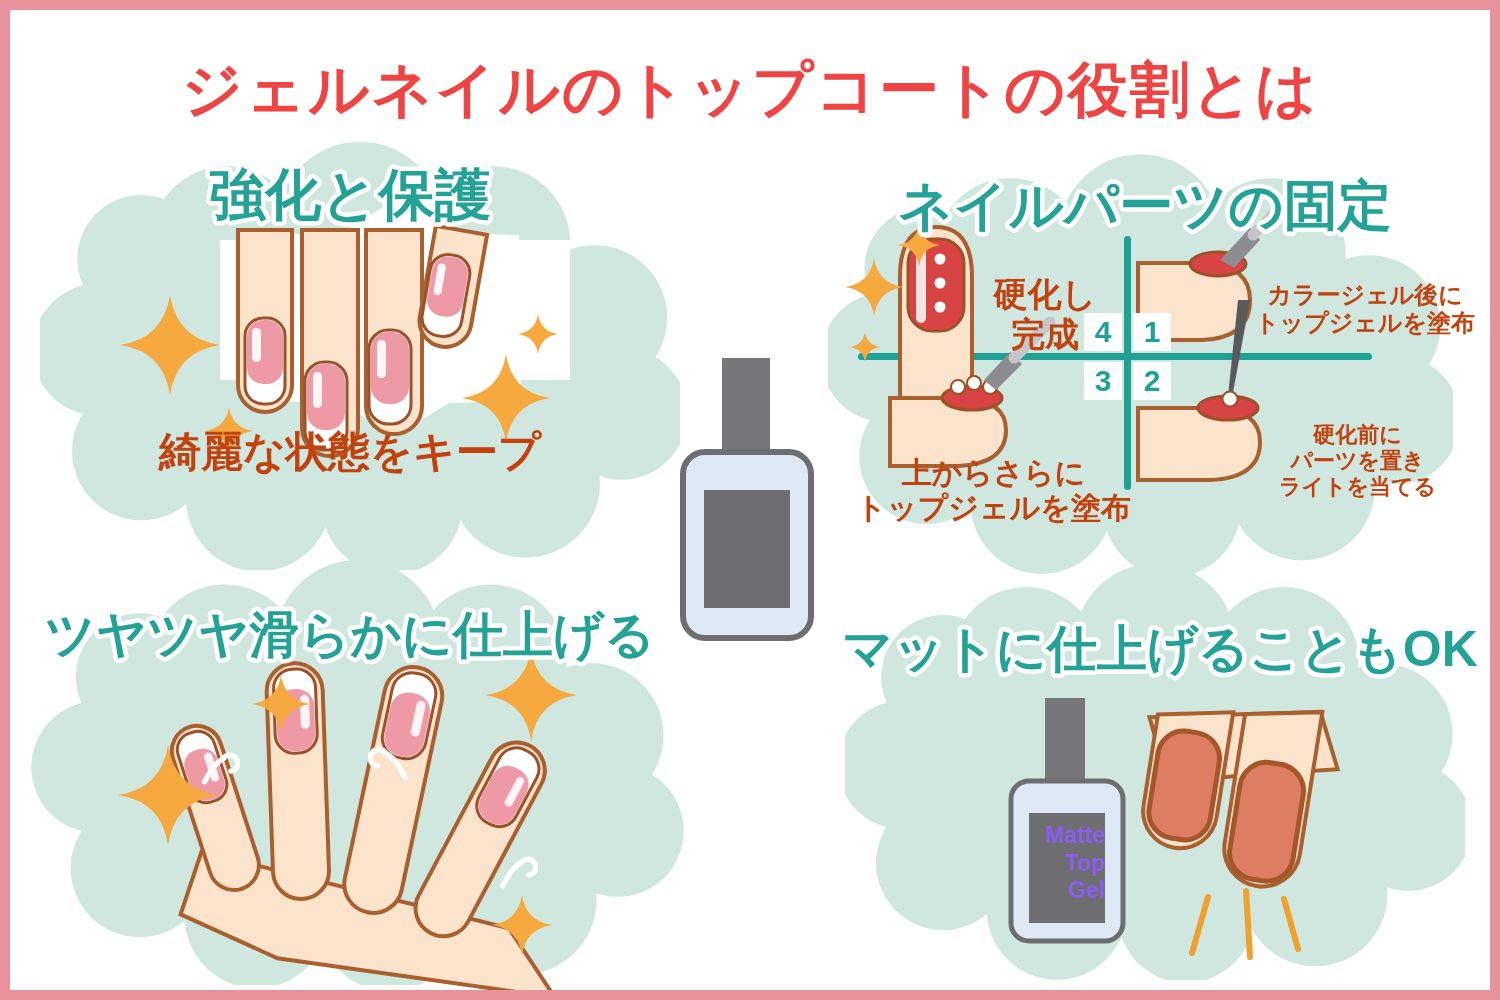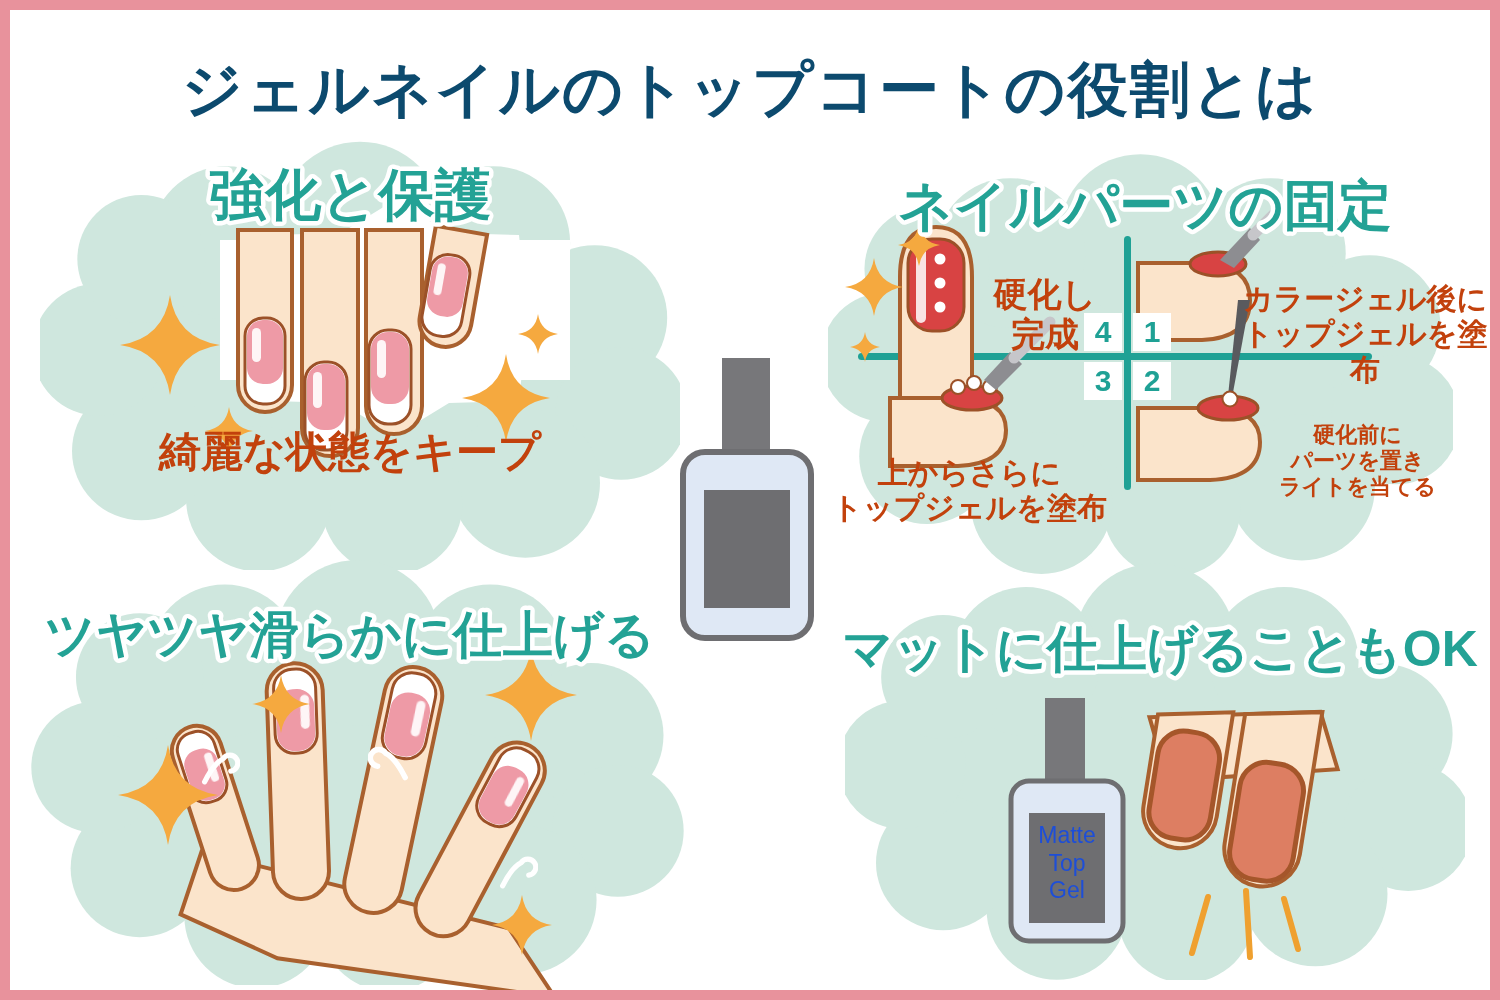--- a/index.html
+++ b/index.html
@@ -1,32 +1,32 @@
 <!DOCTYPE html>
 <html><head>
 <meta charset="utf-8">
 <style>
   html,body{margin:0;padding:0;background:#fff;}
   .page{position:relative;width:1500px;height:1000px;background:#ffffff;overflow:hidden;
         font-family:"Liberation Sans","DejaVu Sans",sans-serif;}
   .frame{position:absolute;inset:0;border:10px solid #e8929c;pointer-events:none;z-index:50;}
   .title{position:absolute;left:0;right:0;top:50px;text-align:center;
-         font-size:60px;font-weight:800;color:#0c4a6e;letter-spacing:2px;z-index:10;}
+         font-size:60px;font-weight:800;color:#ef4444;letter-spacing:2px;z-index:10;}
   .cloud{position:absolute;z-index:1;}
   .cloud use{fill:#cfe7de;}
   svg.htext{position:absolute;z-index:6;overflow:visible;}
   svg.htext text{font-family:"Liberation Sans","DejaVu Sans",sans-serif;font-weight:800;
         fill:#23a295;stroke:#ffffff;stroke-width:9px;stroke-linejoin:round;paint-order:stroke;}
   .cap{position:absolute;color:#c2410c;font-weight:800;text-align:center;z-index:5;}
   .ml{white-space:pre-line;line-height:1.18;}
   .qnum{position:absolute;width:38px;height:38px;background:#ffffff;color:#1fa195;
         font-weight:800;font-size:30px;display:flex;align-items:center;justify-content:center;z-index:4;}
   .qline{position:absolute;background:#1fa195;border-radius:4px;z-index:3;}
   .illu{position:absolute;z-index:3;overflow:visible;}
-  .bottle-label{position:absolute;color:#1d4ed8;font-weight:400;text-align:center;z-index:4;}
+  .bottle-label{position:absolute;color:#8b5cf6;font-weight:700;text-align:right;z-index:4;}
 </style>
 </head>
 <body>
 
 <div class="page">
 
   
   <svg width="0" height="0" style="position:absolute" aria-hidden="true">
     <defs>
       <g id="cloudShape">
@@ -169,36 +169,36 @@
 
   
   <svg class="illu" style="left:1138px;top:200px" width="170" height="155" viewBox="0 0 170 155">
     <path d="M0,63 H68 Q112,66 112,100 Q112,138 64,140 H0 Z" fill="#fbe4cb" stroke="#a9602e" stroke-width="4"></path>
     <ellipse cx="80" cy="64" rx="28" ry="12" fill="#d84343" stroke="#9c5128" stroke-width="3"></ellipse>
     <g>
       <polygon points="82,60 112,28 122,40 96,68" fill="#8d8d91"></polygon>
       <line x1="115" y1="35" x2="158" y2="-8" stroke="#c6c6ca" stroke-width="11" stroke-linecap="round"></line>
     </g>
   </svg>
-  <div class="cap ml" style="left:1240px;top:281px;width:250px;font-size:30px">カラージェル後に
+  <div class="cap ml" style="left:1240px;top:281px;width:250px;font-size:24px">カラージェル後に
 トップジェルを塗布</div>
 
   
   <svg class="illu" style="left:880px;top:320px" width="170" height="150" viewBox="0 0 170 150">
     <path d="M10,78 H82 Q126,80 126,110 Q126,144 78,146 H10 Z" fill="#fbe4cb" stroke="#a9602e" stroke-width="4"></path>
     <ellipse cx="92" cy="78" rx="30" ry="12" fill="#d84343" stroke="#9c5128" stroke-width="3"></ellipse>
     <circle cx="78" cy="67" r="7" fill="#ffffff" stroke="#9c5128" stroke-width="2"></circle>
     <circle cx="94" cy="63" r="7" fill="#ffffff" stroke="#9c5128" stroke-width="2"></circle>
     <circle cx="110" cy="67" r="7" fill="#ffffff" stroke="#9c5128" stroke-width="2"></circle>
     <g>
       <polygon points="104,60 130,32 142,44 116,70" fill="#8d8d91"></polygon>
       <line x1="134" y1="38" x2="170" y2="2" stroke="#c6c6ca" stroke-width="11" stroke-linecap="round"></line>
     </g>
   </svg>
-  <div class="cap ml" style="left:832px;top:455px;width:275px;font-size:30px">上からさらに
+  <div class="cap ml" style="left:856px;top:455px;width:275px;font-size:30px">上からさらに
 トップジェルを塗布</div>
 
   
   <svg class="illu" style="left:1138px;top:300px" width="170" height="190" viewBox="0 0 170 190">
     <path d="M0,108 H78 Q122,110 122,142 Q122,178 72,180 H0 Z" fill="#fbe4cb" stroke="#a9602e" stroke-width="4"></path>
     <ellipse cx="90" cy="108" rx="30" ry="12" fill="#d84343" stroke="#9c5128" stroke-width="3"></ellipse>
     <g>
       <polygon points="100,0 112,0 94,98 90,96" fill="#595a5e"></polygon>
       <circle cx="92" cy="99" r="7.5" fill="#ffffff" stroke="#9c5128" stroke-width="2"></circle>
     </g>

